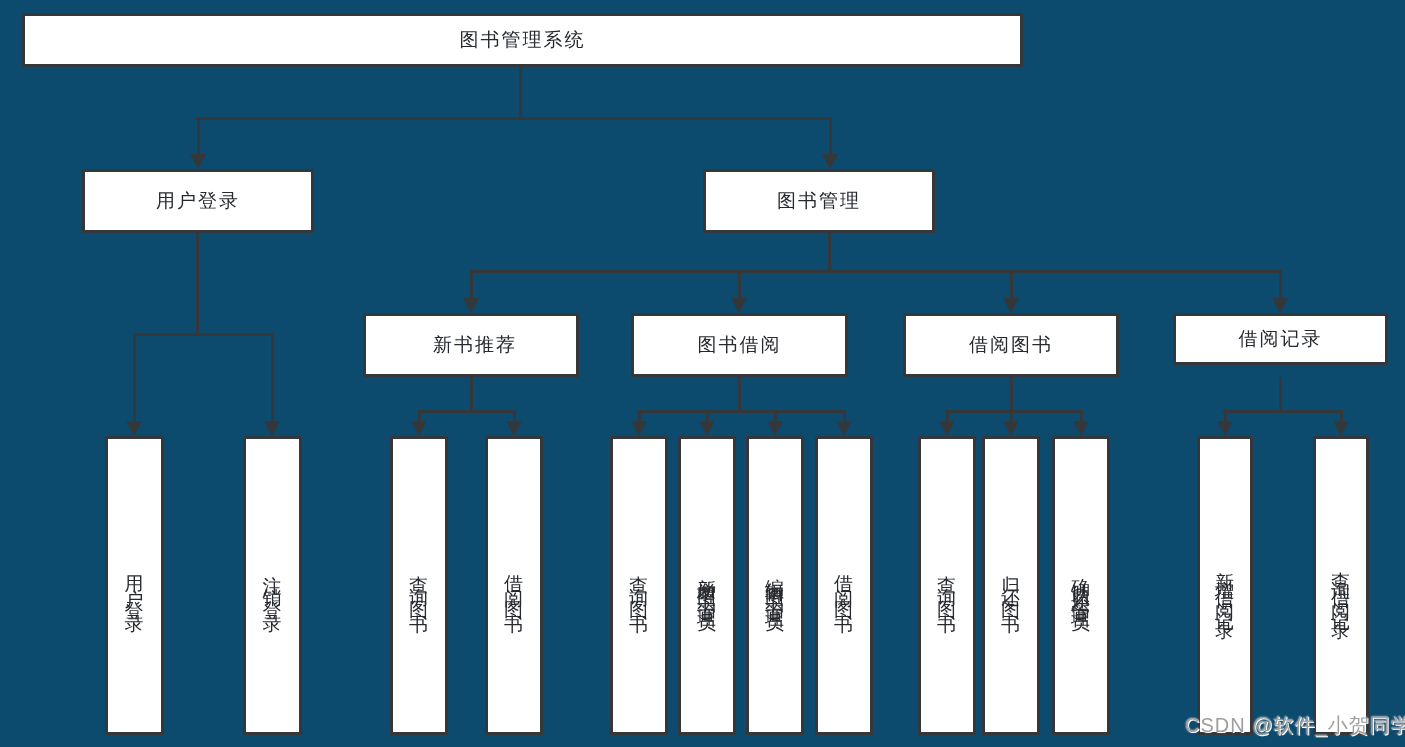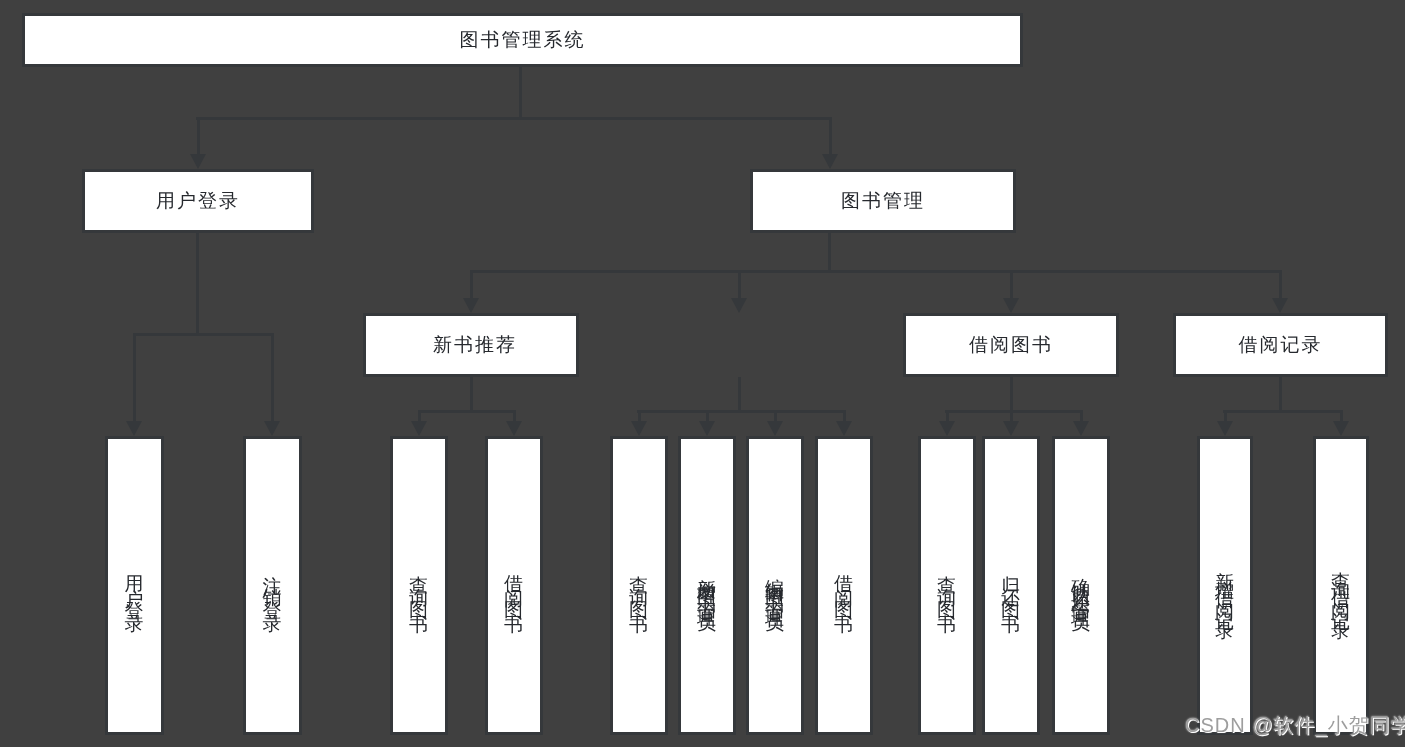--- a/index.html
+++ b/index.html
@@ -1,17 +1,17 @@
 <!DOCTYPE html>
 <html style="--line: #35383b; --text: #26292e; --wm: #9e9e9e;"><head>
 <meta charset="utf-8">
 <style>
   html,body{margin:0;padding:0;background:#fff;}
   .canvas{
-    position:relative;width:1405px;height:747px;background:#404040;overflow:hidden;
+    position:relative;width:1405px;height:747px;background:#0c4a6e;overflow:hidden;
     font-family:"Liberation Sans","DejaVu Sans",sans-serif;
   }
   .box{
     position:absolute;box-sizing:border-box;background:#fff;
     border:3px solid var(--line);
     display:flex;align-items:center;justify-content:center;
     font-size:19px;color:var(--text);letter-spacing:2px;
   }
   .vbox{
     writing-mode:vertical-rl;text-orientation:mixed;
@@ -42,37 +42,38 @@
 <div class="canvas">
 
   <div class="box" style="left:22px;top:13px;width:1001px;height:54px;">图书管理系统</div>
 
   <div class="vline" style="left:519px;top:67px;height:51px;"></div>
   <div class="hline" style="left:196px;top:117px;width:636px;"></div>
   <div class="arrow" style="left:190px;top:117px;height:52px;"></div>
   <div class="arrow" style="left:822px;top:117px;height:52px;"></div>
 
   <div class="box" style="left:82px;top:169px;width:232px;height:64px;">用户登录</div>
-  <div class="box" style="left:750px;top:169px;width:266px;height:64px;">图书管理</div>
+  <div class="box" style="left:703px;top:169px;width:232px;height:64px;">图书管理</div>
 
   <div class="vline" style="left:196px;top:233px;height:101px;"></div>
   <div class="hline" style="left:133px;top:333px;width:141px;"></div>
   <div class="arrow" style="left:126px;top:333px;height:103px;"></div>
   <div class="arrow" style="left:264px;top:333px;height:103px;"></div>
 
   <div class="vline" style="left:828px;top:233px;height:38px;"></div>
   <div class="hline" style="left:470px;top:270px;width:812px;"></div>
   <div class="arrow" style="left:463px;top:270px;height:43px;"></div>
   <div class="arrow" style="left:731px;top:270px;height:43px;"></div>
   <div class="arrow" style="left:1003px;top:270px;height:43px;"></div>
   <div class="arrow" style="left:1272px;top:270px;height:43px;"></div>
 
   <div class="box" style="left:363px;top:313px;width:216px;height:64px;padding-left:8px;">新书推荐</div>
+  <div class="box" style="left:631px;top:313px;width:217px;height:64px;">图书借阅</div>
   <div class="box" style="left:903px;top:313px;width:216px;height:64px;">借阅图书</div>
-  <div class="box" style="left:1173px;top:313px;width:215px;height:64px;">借阅记录</div>
+  <div class="box" style="left:1173px;top:313px;width:215px;height:52px;">借阅记录</div>
 
   <div class="vline" style="left:470px;top:377px;height:34px;"></div>
   <div class="hline" style="left:418px;top:410px;width:98px;"></div>
   <div class="arrow" style="left:411px;top:410px;height:26px;"></div>
   <div class="arrow" style="left:506px;top:410px;height:26px;"></div>
 
   <div class="vline" style="left:738px;top:377px;height:34px;"></div>
   <div class="hline" style="left:637px;top:410px;width:209px;"></div>
   <div class="arrow" style="left:631px;top:410px;height:26px;"></div>
   <div class="arrow" style="left:699px;top:410px;height:26px;"></div>

